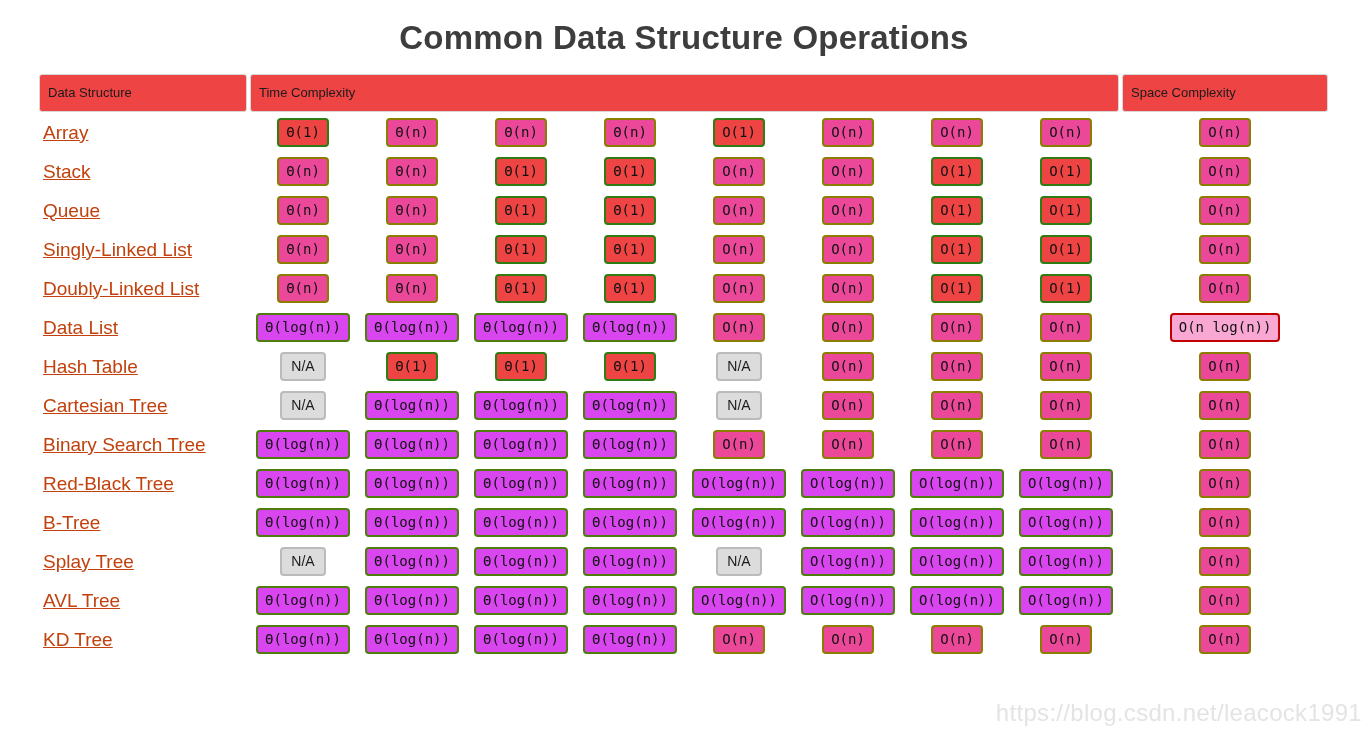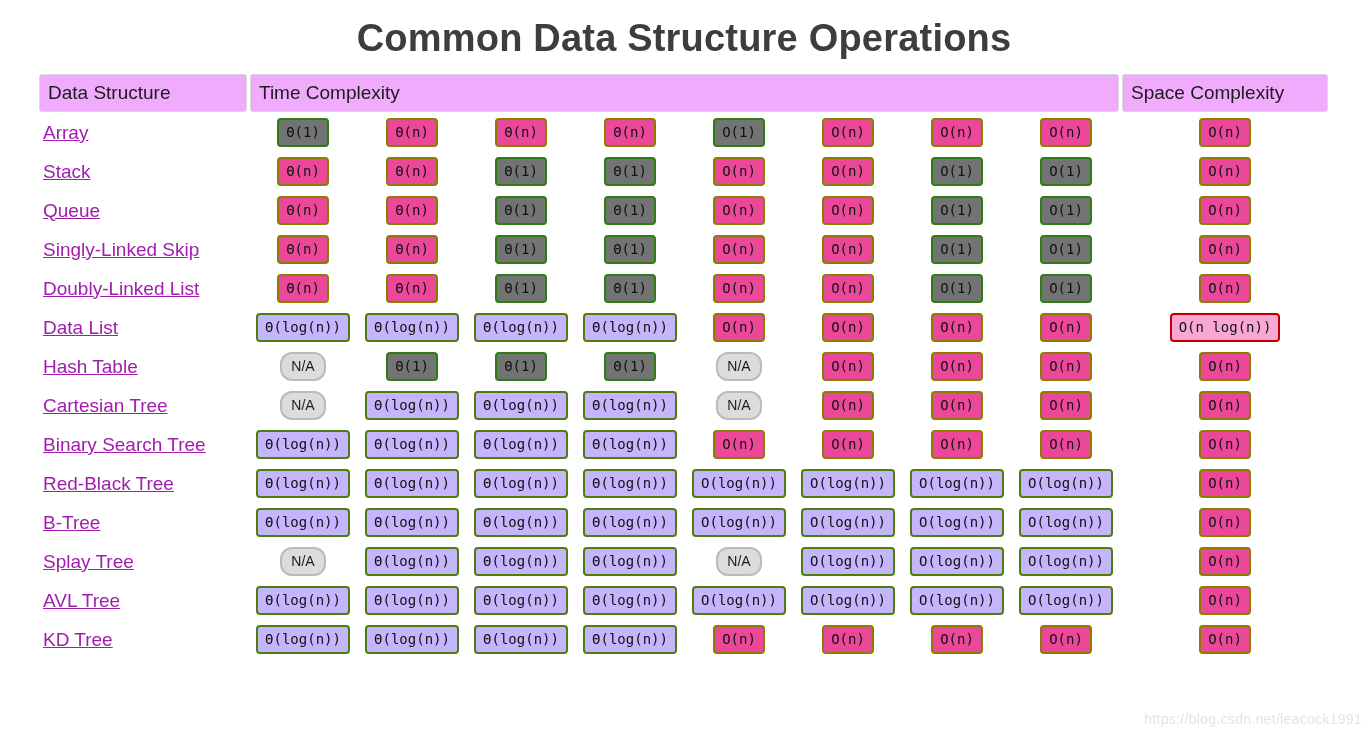--- a/index.html
+++ b/index.html
@@ -10,21 +10,21 @@
   body {
     width: 1368px;
     height: 735px;
     font-family: "Liberation Sans", sans-serif;
     position: relative;
     overflow: hidden;
   }
 
   #page-title {
     text-align: center;
-    font-size: 38px;
+    font-size: 33px;
     font-weight: bold;
     color: #3d3d3d;
     letter-spacing: 0.2px;
     margin: 16px 0 0 0;
     padding: 0;
     line-height: 44px;
   }
 
   .table-wrap {
     margin: 12px 0 0 36px;
@@ -33,40 +33,40 @@
 
   table.bigo {
     border-collapse: separate;
     border-spacing: 3px 2px;
     width: 1284px;
     table-layout: fixed;
   }
 
   
   th.hd {
-    background: #f0abfc;
+    background: #ef4444;
     border: 1px solid #d8d8d8;
     border-radius: 3px;
     font-weight: normal;
-    font-size: 19px;
+    font-size: 13px;
     color: #1b1b1b;
     text-align: left;
     padding: 4px 8px 5px 8px;
     height: 27px;
     vertical-align: middle;
     font-family: "Liberation Sans", sans-serif;
   }
   th.hd.blank {
     color: transparent;
   }
 
   
   td.rowlabel {
     font-size: 19px;
-    color: #a21caf;
+    color: #c2410c;
     text-decoration: underline;
     text-align: left;
     padding: 3px 2px 3px 4px;
     white-space: nowrap;
     cursor: pointer;
     height: 31px;
     vertical-align: middle;
   }
 
   
@@ -86,27 +86,27 @@
     border-radius: 4px;
     border-width: 2px;
     border-style: solid;
     color: #111111;
     white-space: nowrap;
     box-sizing: border-box;
   }
 
   
   .chip.c-const {
-    background: #737373;
+    background: #ef4444;
     border-color: #2f7d12;
     text-align: right;
   }
   
   .chip.c-log {
-    background: #c4b5fd;
+    background: #d946ef;
     border-color: #4e7d0e;
     text-align: right;
   }
   
   .chip.c-linear {
     background: #ec4899;
     border-color: #8a7d00;
   }
   
   .chip.c-nlogn {
@@ -114,28 +114,27 @@
     border-color: #c00000;
   }
   
   .chip.c-na {
     background: #dcdcdc;
     border-color: #bbbbbb;
     color: #1b1b1b;
     font-family: "Liberation Sans", sans-serif;
     font-size: 14px;
     padding: 4px 9px 5px 9px;
-    border-radius: 12px;
   }
 
   .watermark {
     position: absolute;
     right: 6px;
     bottom: 8px;
-    font-size: 14px;
+    font-size: 24px;
     color: #e4e4e4;
     font-family: "Liberation Sans", sans-serif;
     letter-spacing: 0.3px;
     pointer-events: none;
     z-index: 5;
   }
 </style>
 </head>
 <body>
 
@@ -193,21 +192,21 @@
           <td class="data"><span class="chip c-linear">Θ(n)</span></td>
           <td class="data"><span class="chip c-const">Θ(1)</span></td>
           <td class="data"><span class="chip c-const">Θ(1)</span></td>
           <td class="data"><span class="chip c-linear">O(n)</span></td>
           <td class="data"><span class="chip c-linear">O(n)</span></td>
           <td class="data"><span class="chip c-const">O(1)</span></td>
           <td class="data"><span class="chip c-const">O(1)</span></td>
           <td class="data"><span class="chip c-linear">O(n)</span></td>
         </tr>
         <tr>
-          <td class="rowlabel">Singly-Linked Skip</td>
+          <td class="rowlabel">Singly-Linked List</td>
           <td class="data"><span class="chip c-linear">Θ(n)</span></td>
           <td class="data"><span class="chip c-linear">Θ(n)</span></td>
           <td class="data"><span class="chip c-const">Θ(1)</span></td>
           <td class="data"><span class="chip c-const">Θ(1)</span></td>
           <td class="data"><span class="chip c-linear">O(n)</span></td>
           <td class="data"><span class="chip c-linear">O(n)</span></td>
           <td class="data"><span class="chip c-const">O(1)</span></td>
           <td class="data"><span class="chip c-const">O(1)</span></td>
           <td class="data"><span class="chip c-linear">O(n)</span></td>
         </tr>

